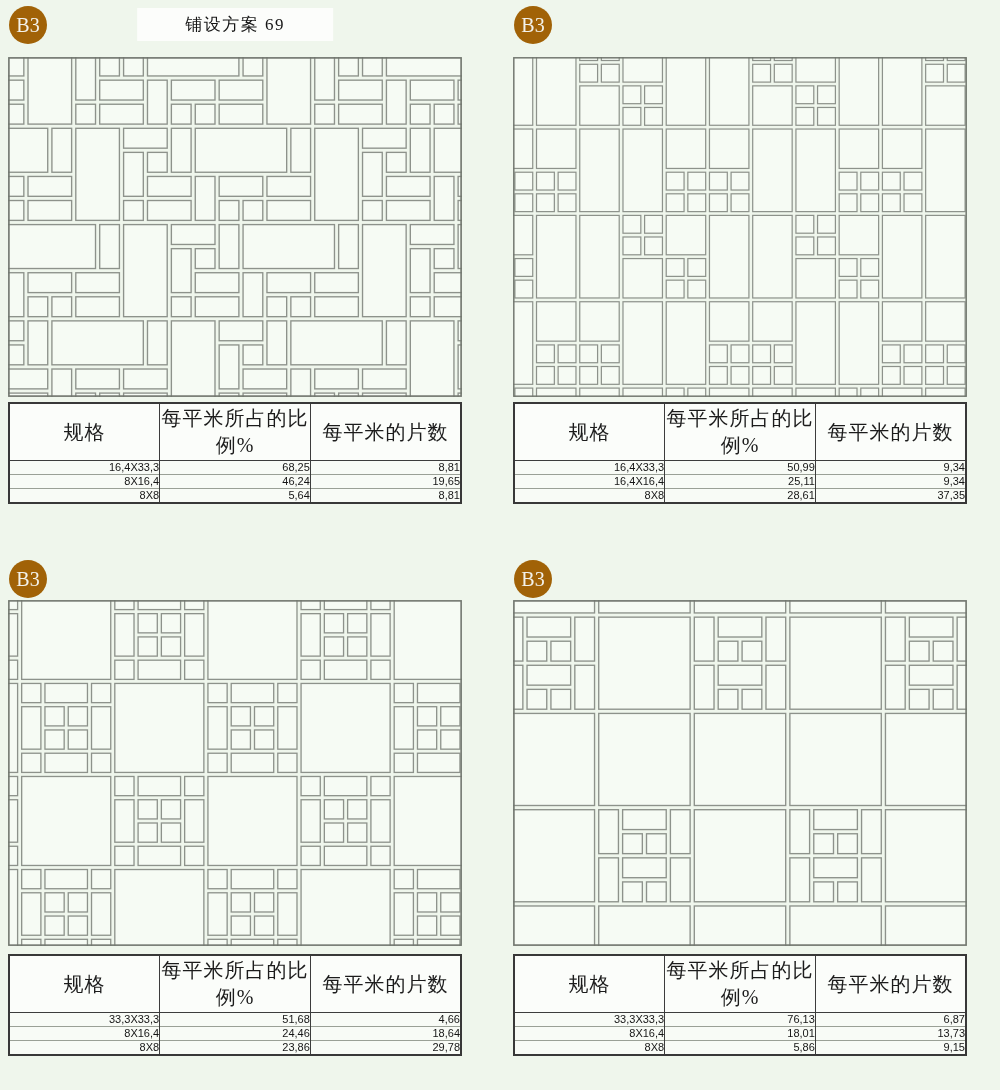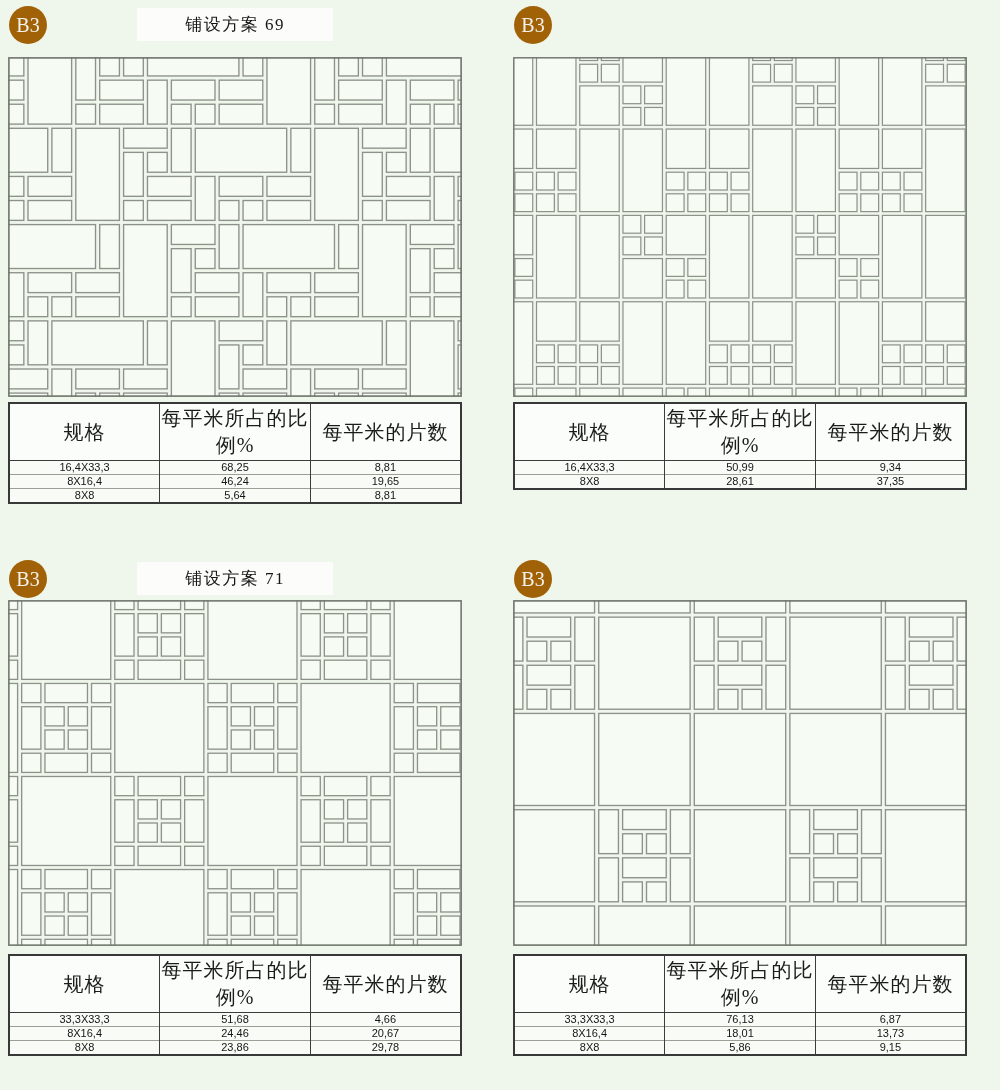--- a/index.html
+++ b/index.html
@@ -38,21 +38,21 @@
     border-collapse:collapse; table-layout:fixed;
     background:#f8fbf6; border:2px solid #383838;
   }
   table.spec-table th {
     font-weight:normal; font-size:20px; height:25px;
     border:1.2px solid #3c3c3c; background:#fbfdfa;
     letter-spacing:1px;
   }
   table.spec-table td {
     font-family:"Liberation Sans", sans-serif;
-    font-size:11px; height:13px; line-height:13px; text-align:center;
+    font-size:11px; height:13px; line-height:13px; text-align:right;
     border-left:1px solid #3c3c3c; border-right:1px solid #3c3c3c;
     border-top:1px solid #9aa096; color:#151515; padding:0;
   }
 
   .panel-row2 .badge      { top:12px; }
   .panel-row2 .title-band { top:14px; }
   .panel-row2 svg.pattern { top:52px; height:346px; }
   .panel-row2 table.spec-table { top:406px; }
 </style>
 </head>
@@ -379,33 +379,35 @@
         <th>每平米的片数</th>
       </tr>
     </thead>
     <tbody>
       <tr>
         <td>16,4X33,3</td>
         <td>50,99</td>
         <td>9,34</td>
       </tr>
       <tr>
+        <td>16,4X16,4</td>
+        <td>25,11</td>
+        <td>9,34</td>
+      </tr>
+      <tr>
         <td>8X8</td>
         <td>28,61</td>
         <td>37,35</td>
       </tr>
     </tbody>
   </table>
 </section>
 
 <section class="panel panel-row2" style="left:8px; top:548px;">
   <div class="badge">B3</div>
-  <div class="title-band">
-    <span class="title">铺设方案 71</span>
-  </div>
   <svg class="pattern" viewBox="0 0 156 119" preserveAspectRatio="none">
       <rect x="-3.30" y="-3.30" width="6.60" height="6.60"></rect>
       <rect x="-3.30" y="20.70" width="6.60" height="6.60"></rect>
       <rect x="-3.30" y="4.70" width="6.60" height="14.60"></rect>
       <rect x="4.70" y="-3.30" width="30.60" height="30.60"></rect>
       <rect x="-27.30" y="28.70" width="30.60" height="30.60"></rect>
       <rect x="4.70" y="28.70" width="6.60" height="6.60"></rect>
       <rect x="28.70" y="28.70" width="6.60" height="6.60"></rect>
       <rect x="4.70" y="52.70" width="6.60" height="6.60"></rect>
       <rect x="28.70" y="52.70" width="6.60" height="6.60"></rect>
@@ -544,21 +546,21 @@
     </thead>
     <tbody>
       <tr>
         <td>33,3X33,3</td>
         <td>51,68</td>
         <td>4,66</td>
       </tr>
       <tr>
         <td>8X16,4</td>
         <td>24,46</td>
-        <td>20,67</td>
+        <td>18,64</td>
       </tr>
       <tr>
         <td>8X8</td>
         <td>23,86</td>
         <td>29,78</td>
       </tr>
     </tbody>
   </table>
 </section>
 

